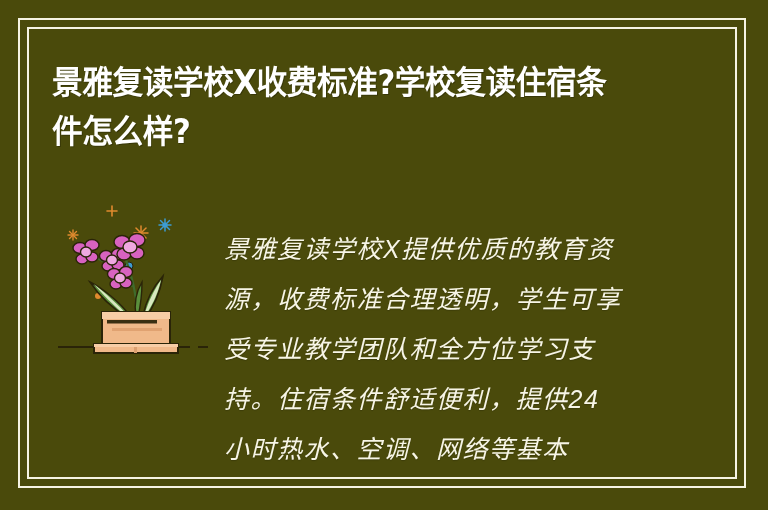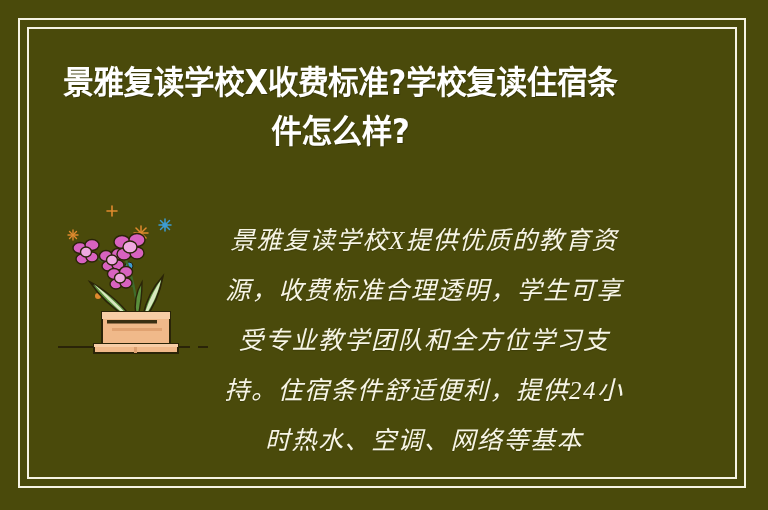--- a/index.html
+++ b/index.html
@@ -14,21 +14,20 @@
     font-family: "Liberation Sans", "DejaVu Sans", sans-serif;
   }
 
   
   .poster {
     position: relative;
     width: 768px;
     height: 510px;
     background: #4a4a0b;
     overflow: hidden;
-    text-align: center;
   }
 
   
   .frame-outer,
   .frame-inner {
     position: absolute;
     border-style: solid;
     border-color: #f6f4e4;
     pointer-events: none;
   }
@@ -66,24 +65,24 @@
     transform: scaleX(0.93);
     transform-origin: left top;
     text-shadow: 1px 1px 0 rgba(0,0,0,0.25);
     white-space: pre-wrap;
   }
 
   
   .body-copy {
     position: absolute;
     left: 224px;
-    top: 216px;
+    top: 224px;
     width: 400px;
     color: #f7f5e6;
-    font-family: Liberation Serif, serif;
+    font-family: Liberation Sans, sans-serif;
     font-style: italic;
     font-size: 25px;
     line-height: 50px;
     letter-spacing: 1.5px;
     white-space: pre-wrap;
     text-shadow: 0 1px 1px rgba(0,0,0,0.18);
   }
 
   
   .illustration {

